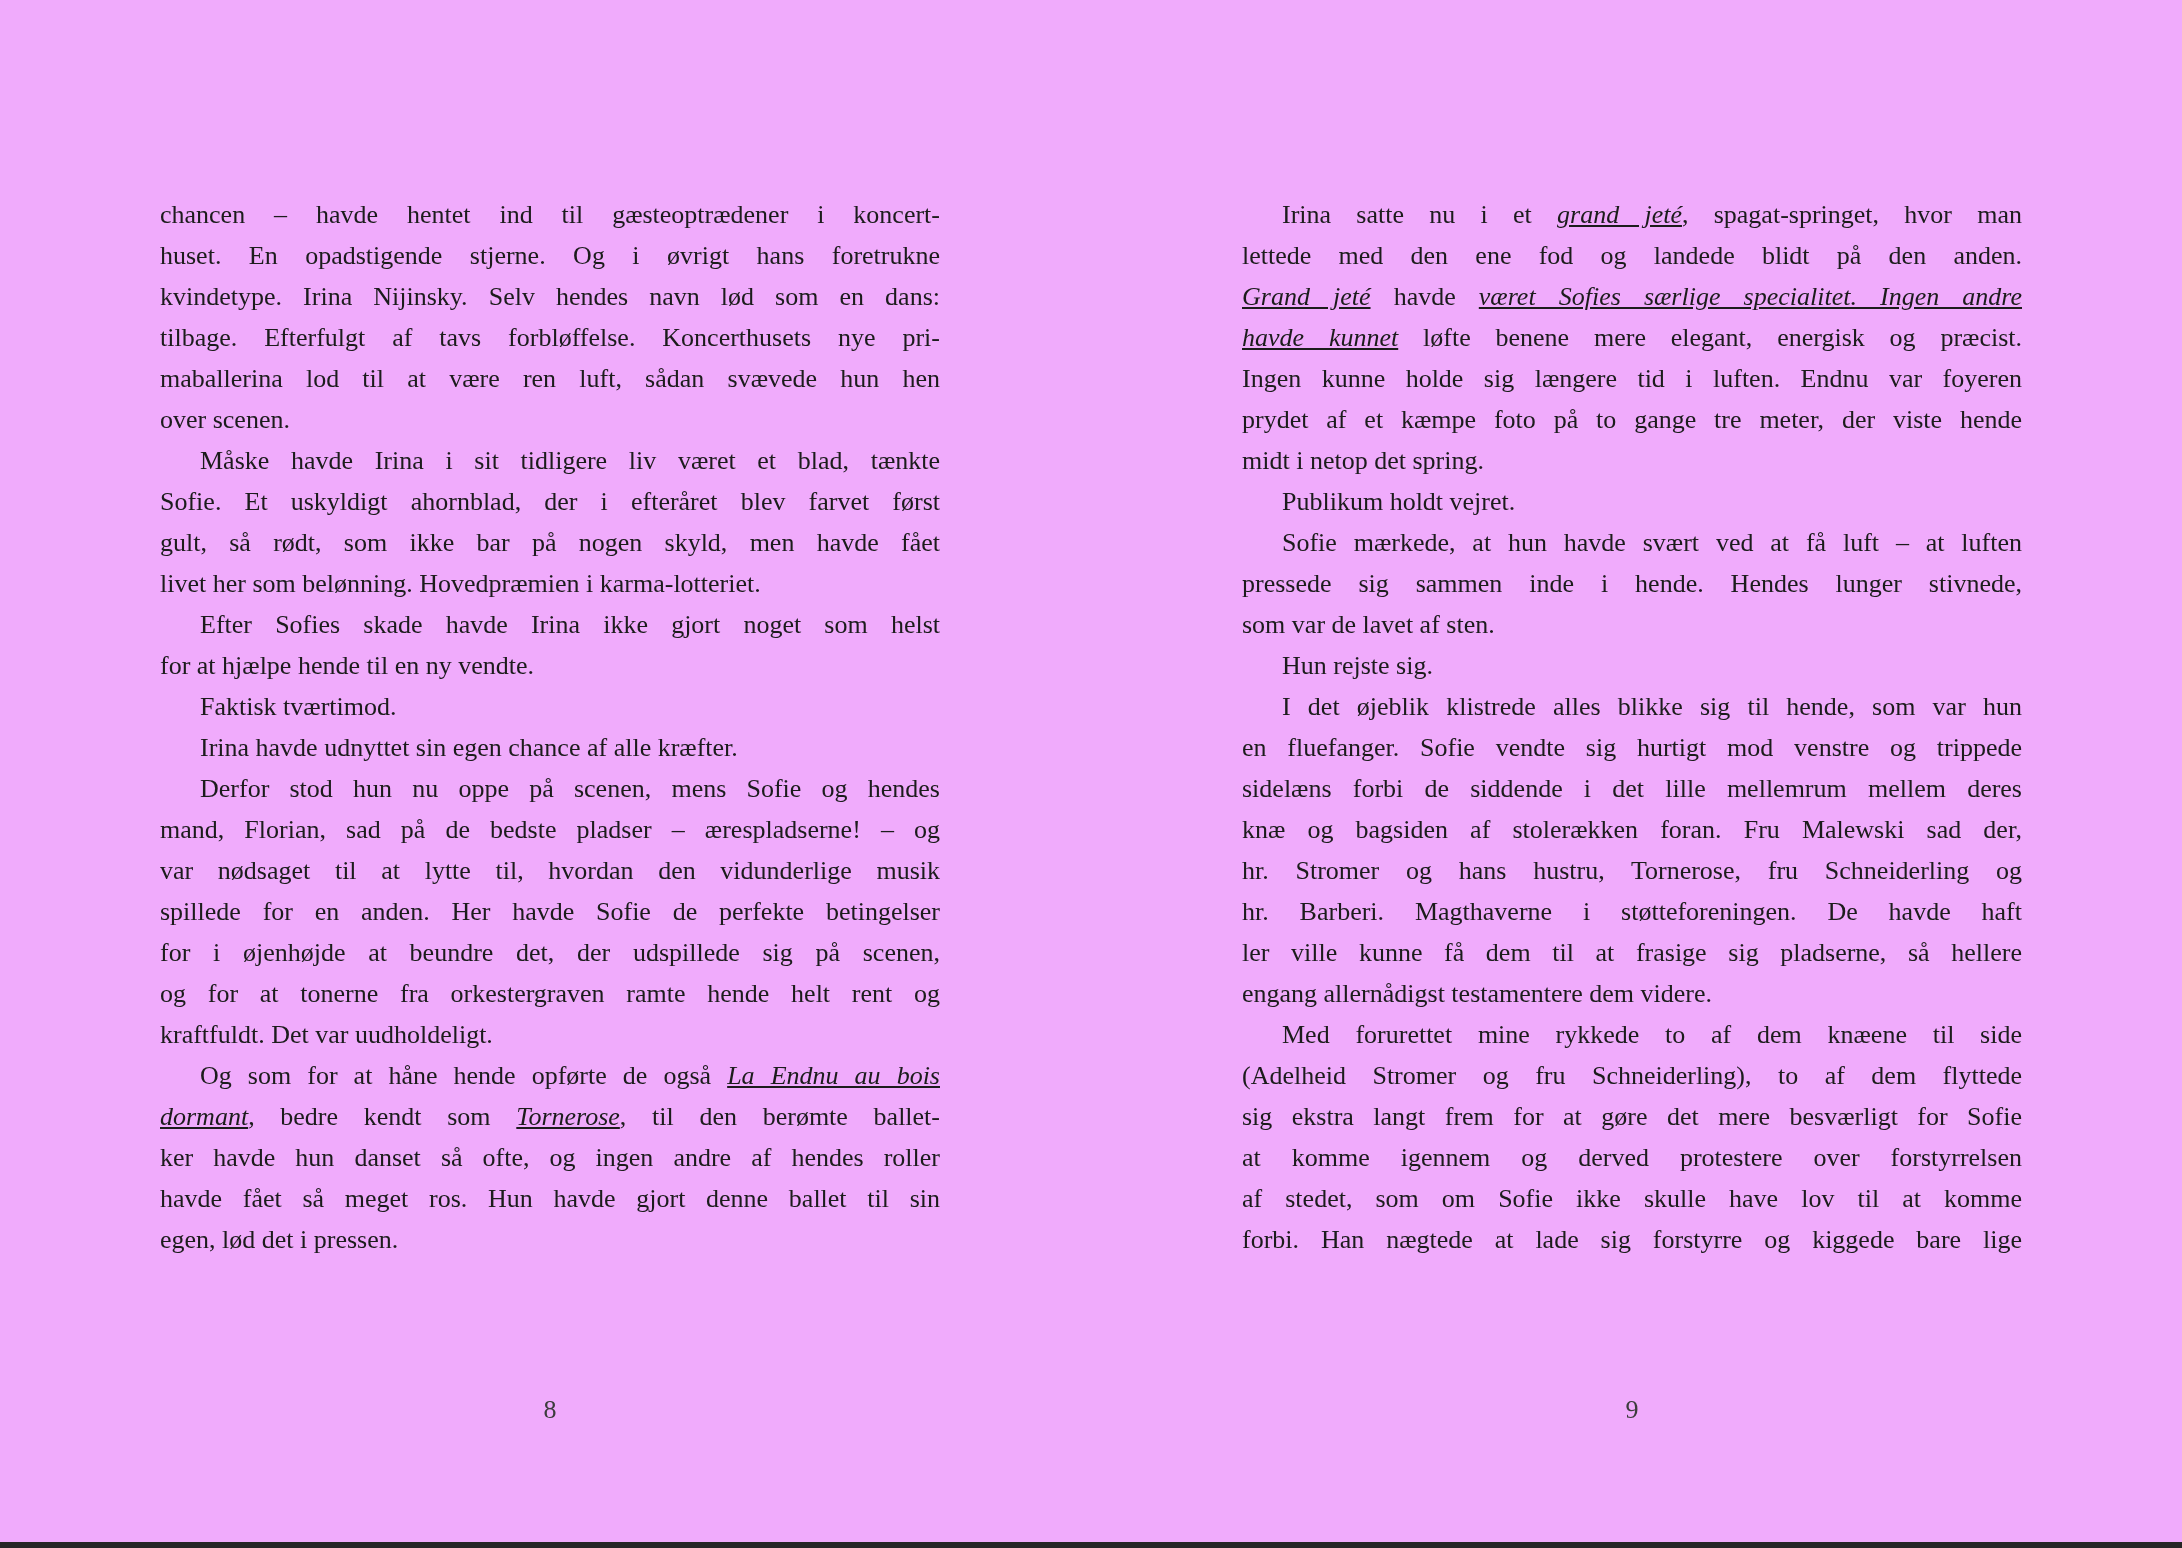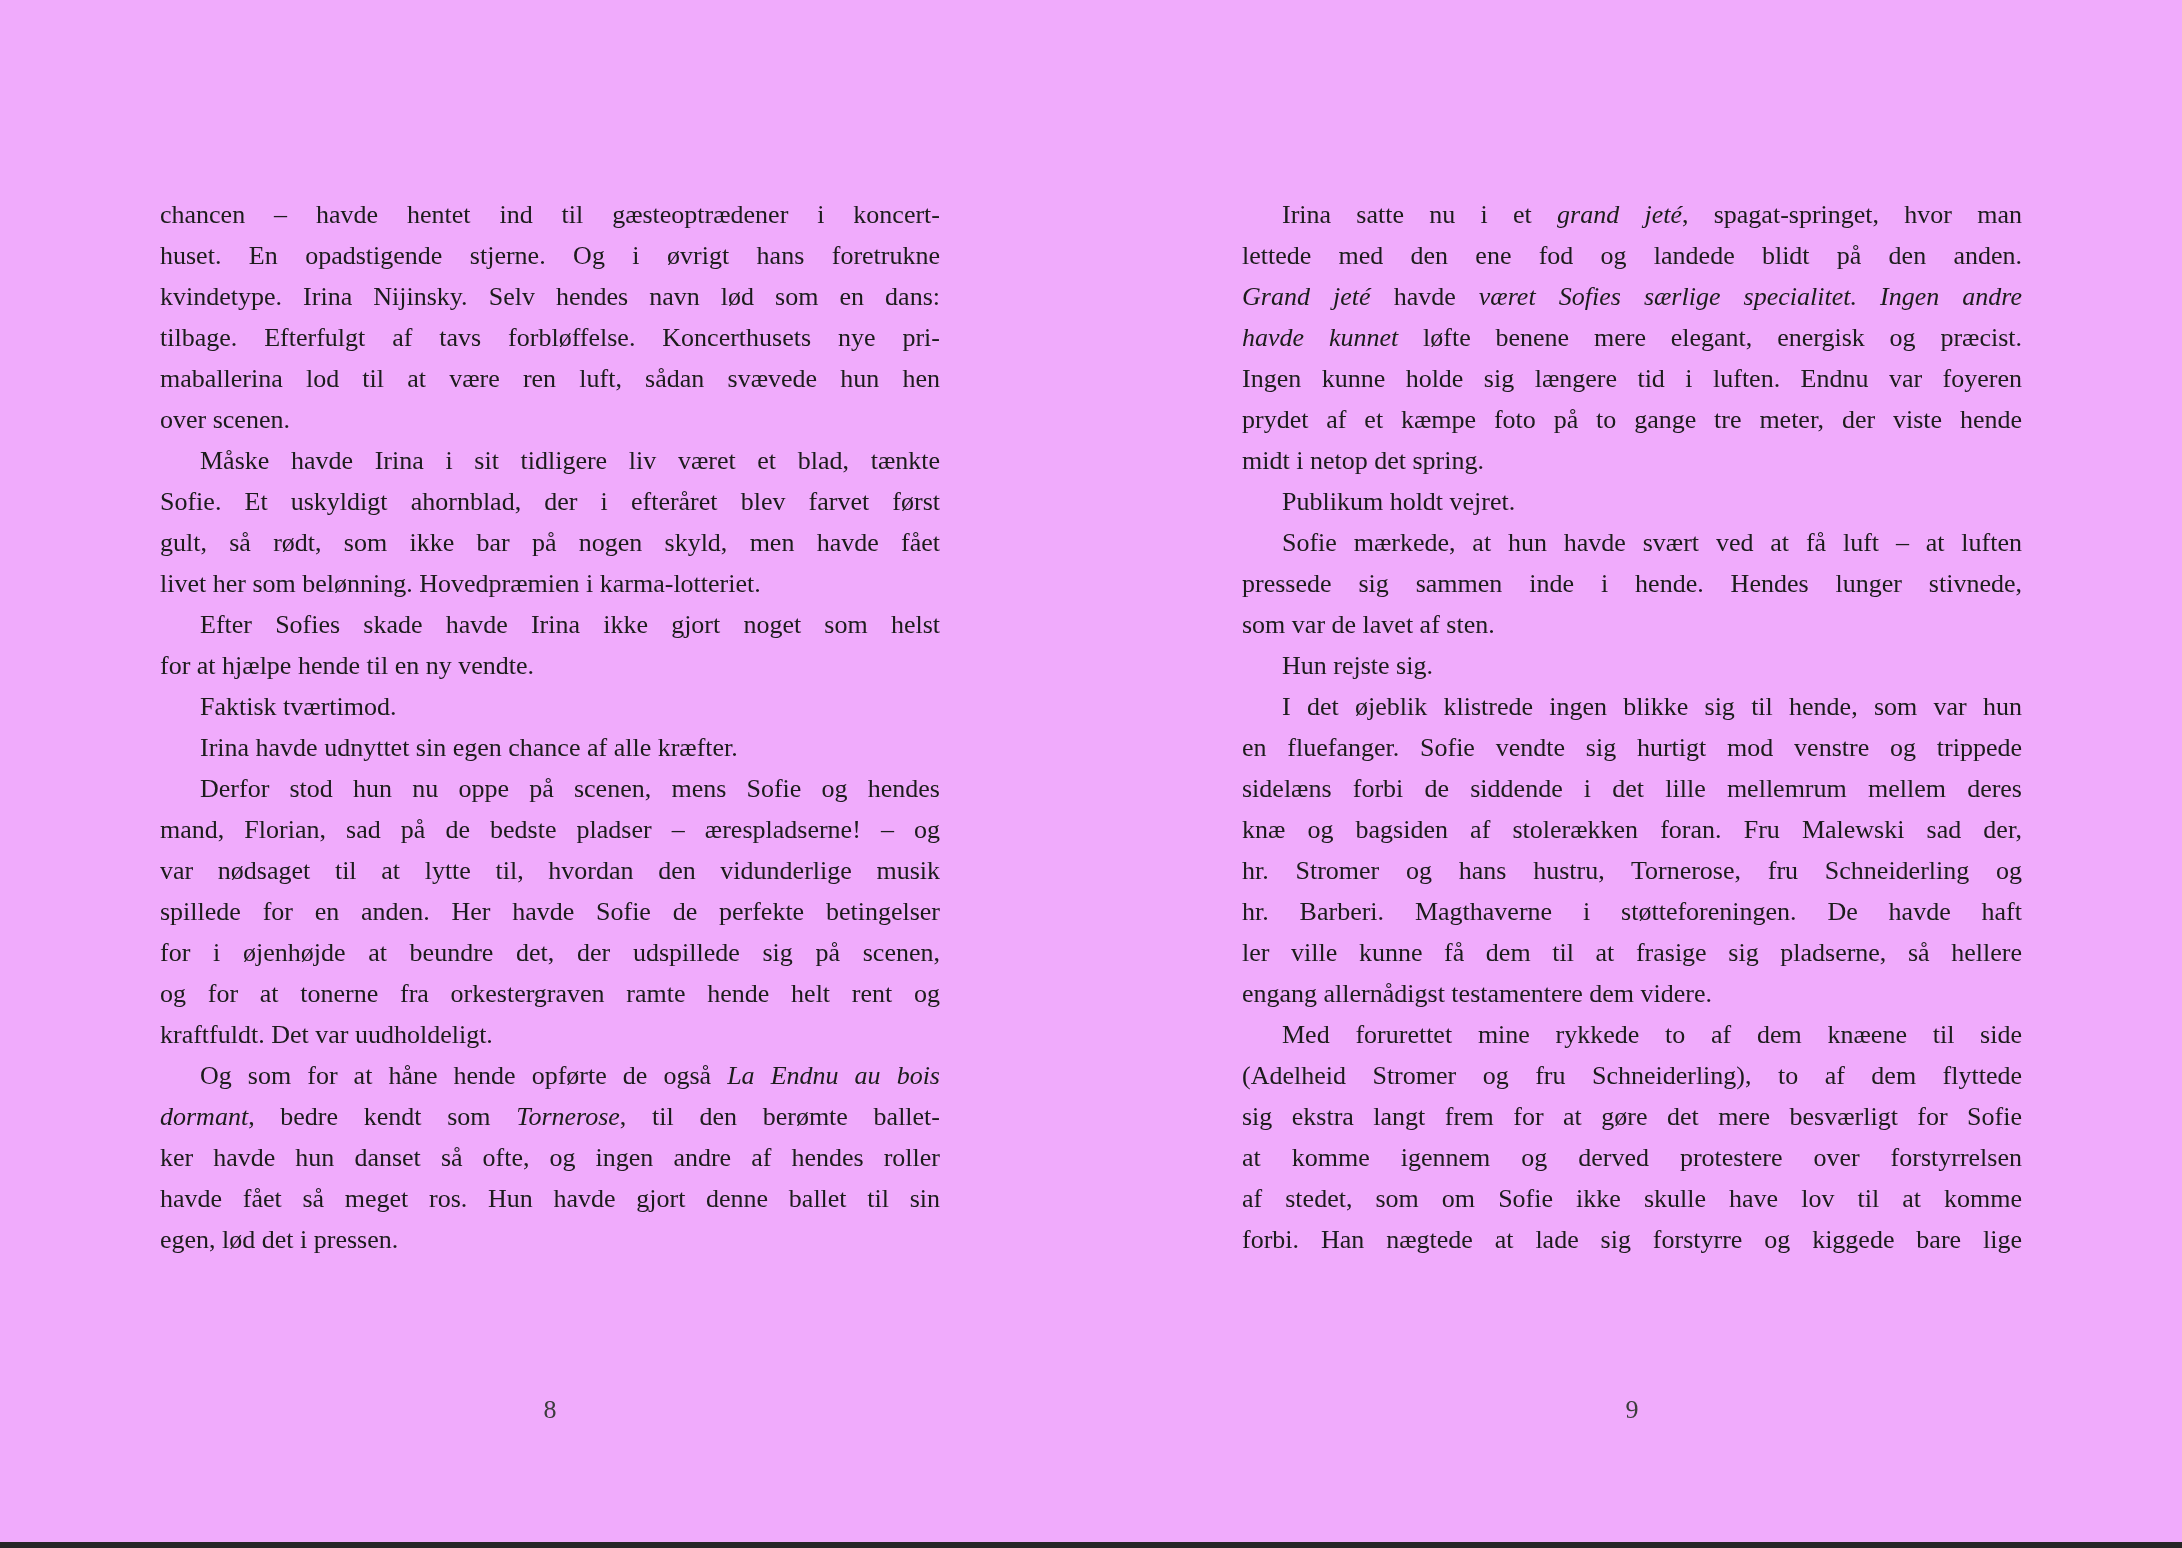--- a/index.html
+++ b/index.html
@@ -43,20 +43,21 @@
     white-space: normal;
   }
   .line.end {
     text-align-last: left;
   }
   .line.indent {
     text-indent: 40px;
   }
   .line .it {
     font-style: italic;
+    text-decoration: underline;
   }
   .page-number {
     position: absolute;
     top: 1394px;
     left: 0;
     right: 0;
     text-align: center;
     font-size: 26px;
     line-height: 32px;
     color: #3c3c3c;
@@ -114,21 +115,21 @@
         <div class="line"><span class="it">Grand jeté</span><span> havde </span><span class="it">været Sofies særlige specialitet. Ingen andre</span></div>
         <div class="line"><span class="it">havde kunnet</span><span> løfte benene mere elegant, energisk og præcist.</span></div>
         <div class="line"><span>Ingen kunne holde sig længere tid i luften. Endnu var foyeren</span></div>
         <div class="line"><span>prydet af et kæmpe foto på to gange tre meter, der viste hende</span></div>
         <div class="line end"><span>midt i netop det spring.</span></div>
         <div class="line indent end"><span>Publikum holdt vejret.</span></div>
         <div class="line indent"><span>Sofie mærkede, at hun havde svært ved at få luft – at luften</span></div>
         <div class="line"><span>pressede sig sammen inde i hende. Hendes lunger stivnede,</span></div>
         <div class="line end"><span>som var de lavet af sten.</span></div>
         <div class="line indent end"><span>Hun rejste sig.</span></div>
-        <div class="line indent"><span>I det øjeblik klistrede ingen blikke sig til hende, som var hun</span></div>
+        <div class="line indent"><span>I det øjeblik klistrede alles blikke sig til hende, som var hun</span></div>
         <div class="line"><span>en fluefanger. Sofie vendte sig hurtigt mod venstre og trippede</span></div>
         <div class="line"><span>sidelæns forbi de siddende i det lille mellemrum mellem deres</span></div>
         <div class="line"><span>knæ og bagsiden af stolerækken foran. Fru Malewski sad der,</span></div>
         <div class="line"><span>hr. Stromer og hans hustru, Tornerose, fru Schneiderling og</span></div>
         <div class="line"><span>hr. Barberi. Magthaverne i støtteforeningen. De havde haft</span></div>
         <div class="line"><span>ler ville kunne få dem til at frasige sig pladserne, så hellere</span></div>
         <div class="line end"><span>engang allernådigst testamentere dem videre.</span></div>
         <div class="line indent"><span>Med forurettet mine rykkede to af dem knæene til side</span></div>
         <div class="line"><span>(Adelheid Stromer og fru Schneiderling), to af dem flyttede</span></div>
         <div class="line"><span>sig ekstra langt frem for at gøre det mere besværligt for Sofie</span></div>

